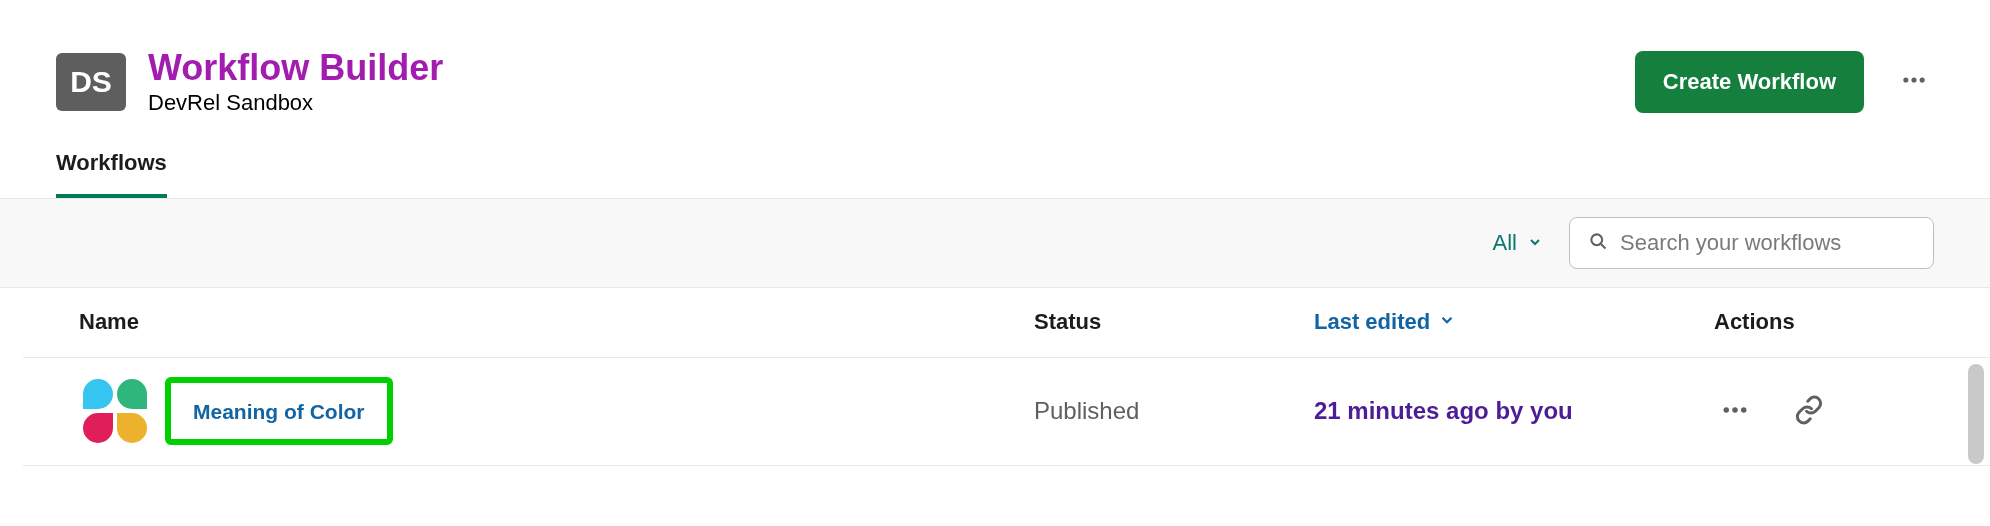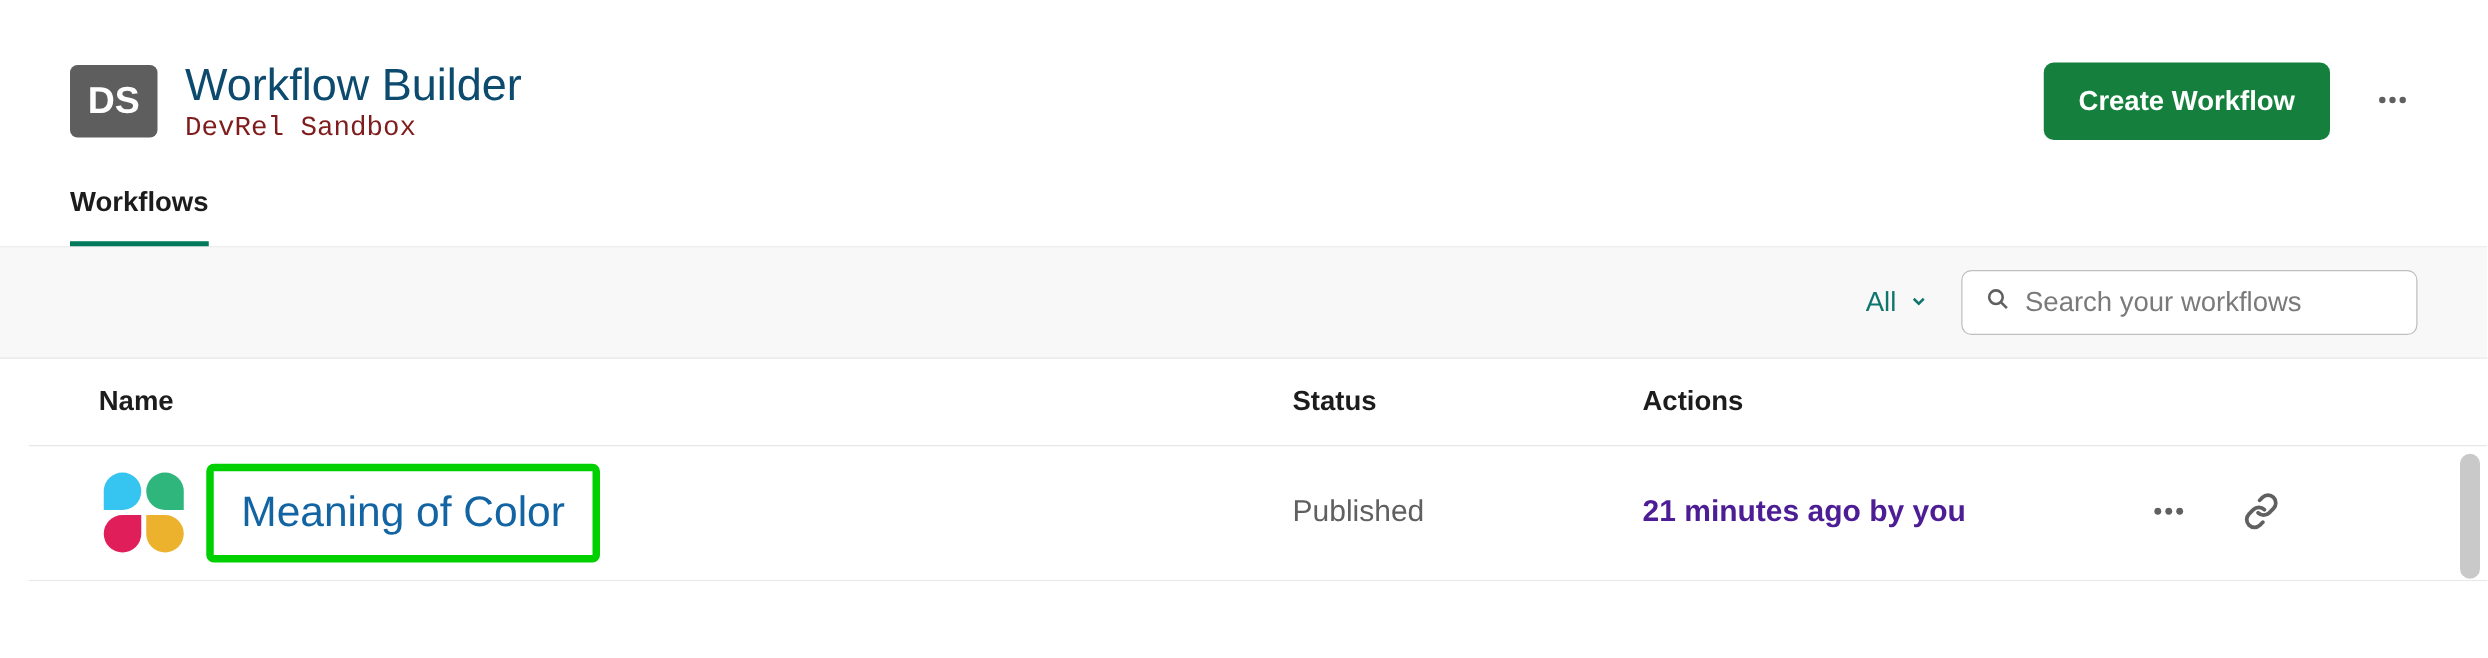--- a/index.html
+++ b/index.html
@@ -28,29 +28,28 @@
     display: flex;
     align-items: center;
     justify-content: center;
     font-size: 30px;
     font-weight: 700;
     border-radius: 6px;
   }
   .title-block { display: flex; flex-direction: column; }
   .page-title {
     font-size: 36px;
-    font-weight: 400;
-    color: #0c4a6e;
+    font-weight: 700;
+    color: #a21caf;
     line-height: 1.1;
   }
   .workspace-name {
     font-size: 22px;
-    color: #7f1d1d;
+    color: #000000;
     margin-top: 2px;
-    font-family: Liberation Mono, monospace;
   }
   .header-right { display: flex; align-items: center; gap: 30px; }
   .btn-primary {
     background: #15803d;
     color: #fff;
     border: none;
     font-size: 22px;
     font-weight: 700;
     padding: 18px 28px;
     border-radius: 8px;
@@ -170,22 +169,22 @@
   .s2 { top: 4px; right: 4px; background:#2eb67d; border-radius: 50% 50% 0 50%; }
   .s3 { bottom: 4px; left: 4px; background:#e01e5a; border-radius: 50% 0 50% 50%; }
   .s4 { bottom: 4px; right: 4px; background:#ecb22e; border-radius: 0 50% 50% 50%; }
   .wf-name-wrap {
     border: 6px solid #00d000;
     border-radius: 6px;
     padding: 14px 22px;
   }
   .wf-name {
     color: #1264a3;
-    font-weight: 400;
-    font-size: 34px;
+    font-weight: 700;
+    font-size: 21px;
     cursor: pointer;
   }
   .status-text { color: #616061; }
   .edited-text { color: #4c1d95; font-weight: bold; }
   .actions-cell {
     display: flex;
     align-items: center;
     gap: 32px;
   }
   .actions-cell .btn-icon svg { width: 30px; height: 30px; }
@@ -247,20 +246,28 @@
         </svg>
     </span>
     <input class="search-input" type="text" placeholder="Search your workflows" style="">
   </div>
 </div>
 
 <div class="table-wrap">
   <div class="table-header">
     <div class="th">Name</div>
     <div class="th">Status</div>
+    <div class="th sort-active">
+      <span>Last edited</span>
+      <span>
+        <svg viewBox="0 0 24 24" fill="none" stroke="currentColor" stroke-width="3">
+            <polyline points="6 9 12 15 18 9"></polyline>
+          </svg>
+      </span>
+    </div>
     <div class="th">Actions</div>
   </div>
 
   <div class="table-row">
     <div class="cell name-cell">
       <div class="wf-icon">
         <div class="shape s1"></div>
         <div class="shape s2"></div>
         <div class="shape s3"></div>
         <div class="shape s4"></div>

